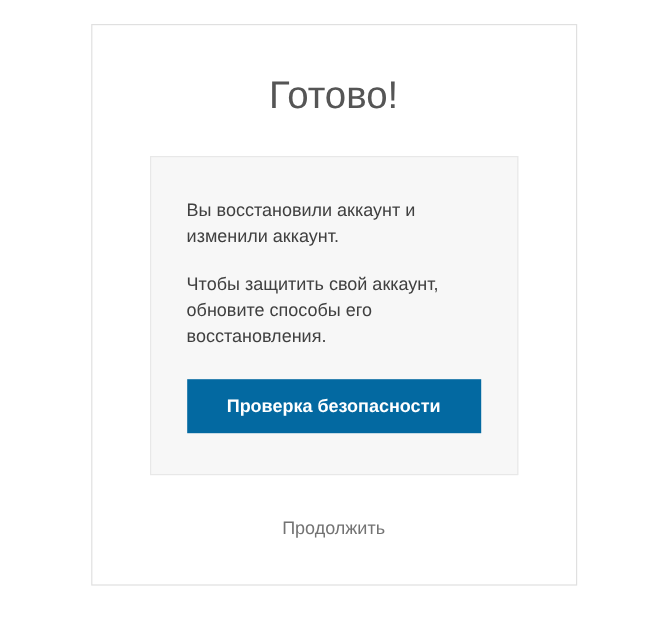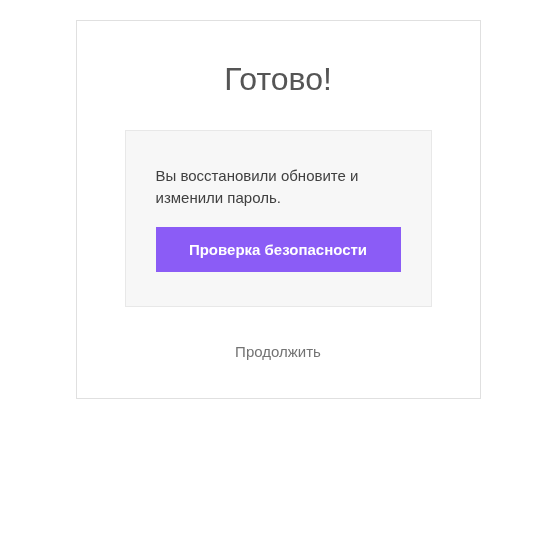--- a/index.html
+++ b/index.html
@@ -46,21 +46,21 @@
       margin-bottom: 18px;
     }
     .message-2 {
       font-size: 15px;
       color: #404040;
       line-height: 1.45;
       margin-bottom: 24px;
     }
     .primary-button {
       width: 100%;
-      background: #8b5cf6;
+      background: #0369a1;
       color: #fff;
       border: none;
       padding: 14px 17px;
       font-size: 15px;
       font-weight: bold;
       cursor: pointer;
       font-family: inherit;
     }
     .continue-link {
       margin-top: 36px;
@@ -70,18 +70,19 @@
       cursor: pointer;
     }
   </style>
 </head>
 <body>
 
 <div class="container">
   <h1 class="title">Готово!</h1>
 
   <div class="card">
-    <p class="message-1">Вы восстановили обновите и изменили пароль.</p>
+    <p class="message-1">Вы восстановили аккаунт и изменили аккаунт.</p>
+    <p class="message-2">Чтобы защитить свой аккаунт, обновите способы его восстановления.</p>
     <button class="primary-button">Проверка безопасности</button>
   </div>
 
   <a class="continue-link">Продолжить</a>
 </div>
 
 </body></html>

